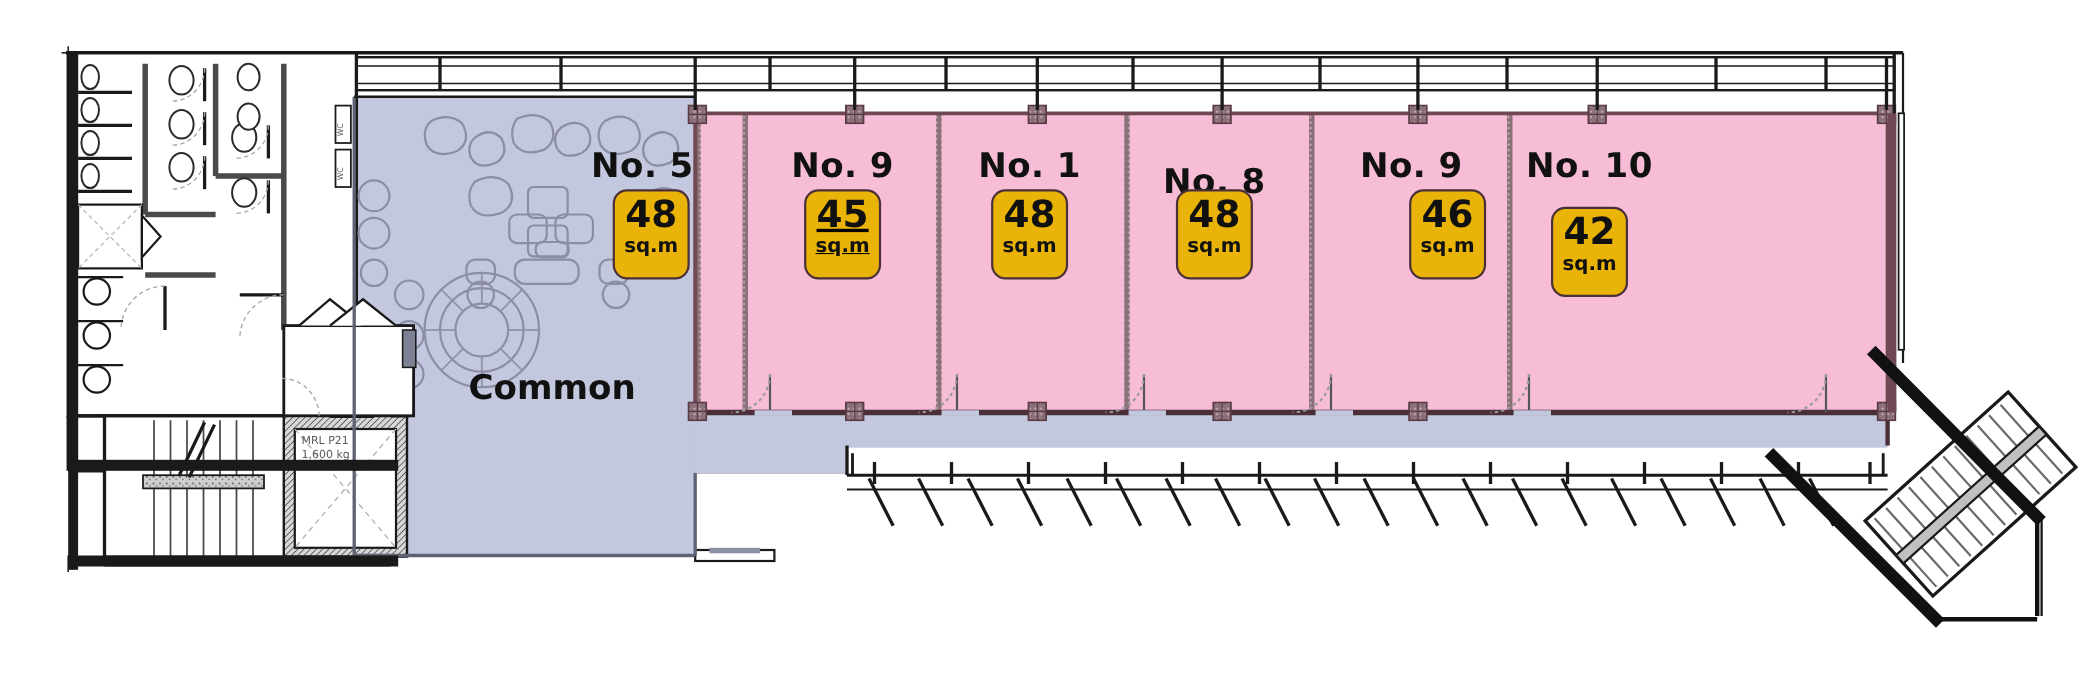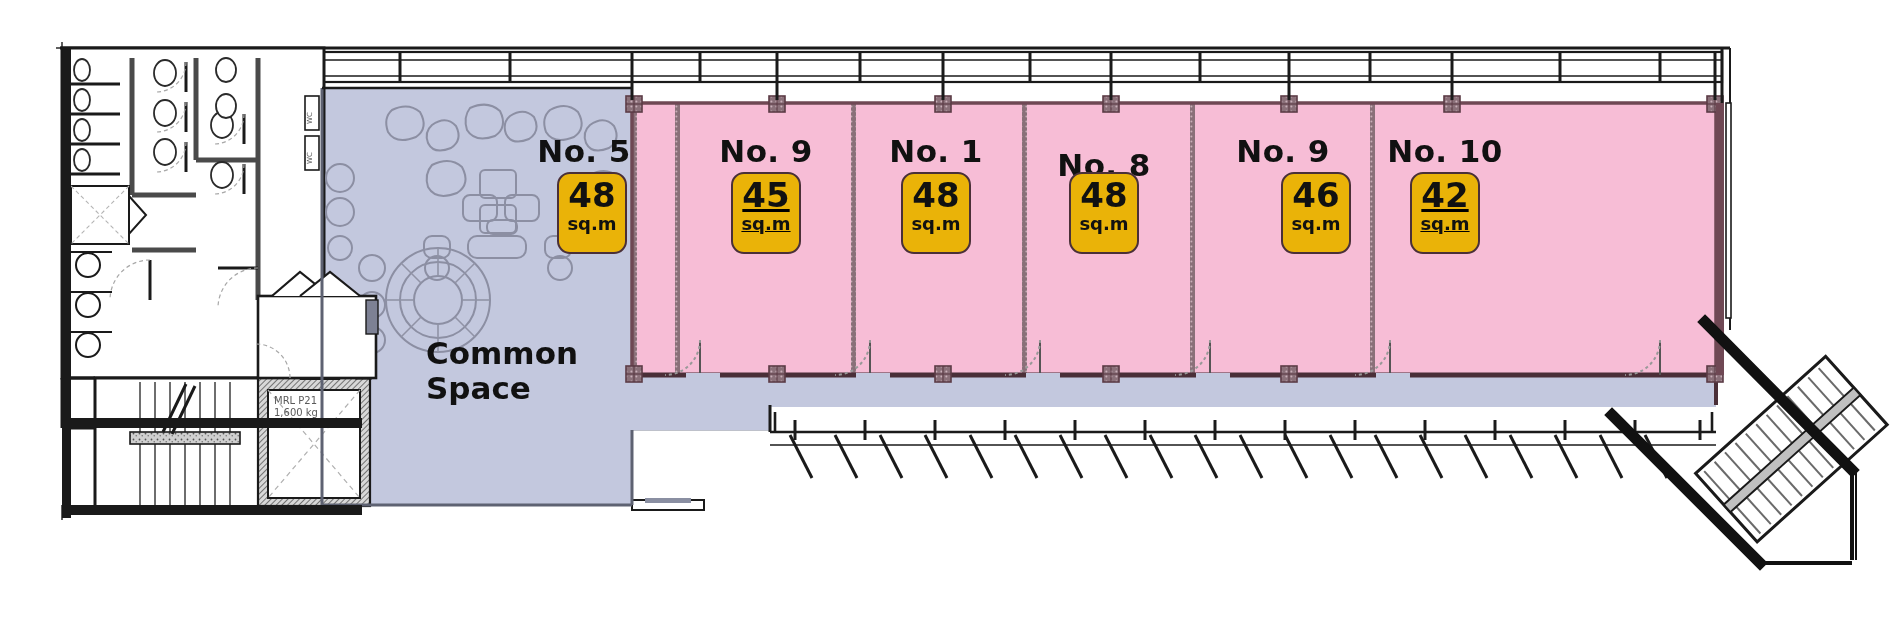--- a/index.html
+++ b/index.html
@@ -14,21 +14,21 @@
   }
   .badge{
     position:absolute;transform:translateX(-50%);
     background:#eab308;border:2.5px solid #4a3038;border-radius:13px;
     width:70px;padding:5px 0 18px 0;text-align:center;
     box-sizing:border-box;
   }
   .badge .num{display:block;font-size:34px;font-weight:bold;color:#111;line-height:.98;}
   .badge .unit{display:block;font-size:18px;font-weight:bold;color:#111;margin-top:1px;}
   .common{
-    position:absolute;text-align:left;font-weight:bold;color:#111;
+    position:absolute;text-align:right;font-weight:bold;color:#111;
     font-size:31px;line-height:1.12;transform:translateX(-50%);white-space:nowrap;
   }
 </style>
 </head>
 <body>
 
 <div id="stage">
 
   <svg id="plan" width="1900" height="625" viewBox="0 0 1900 625" xmlns="http://www.w3.org/2000/svg">
     <defs>
@@ -512,24 +512,23 @@
       <div class="badge" style="left: 1104px; top: 172px;">
         <span class="num">48</span>
         <span class="unit">sq.m</span>
       </div>
       <div class="room-name" style="left: 1283px; top: 133px;">No. 9</div>
       <div class="badge" style="left: 1283px; top: 172px; margin-left: 33px;">
         <span class="num">46</span>
         <span class="unit">sq.m</span>
       </div>
       <div class="room-name" style="left: 1445px; top: 133px; text-align: right;">No. 10</div>
-      <div class="badge" style="left: 1445px; top: 172px; text-decoration: underline;">
+      <div class="badge" style="left: 1445px; top: 188px;">
         <span class="num">42</span>
         <span class="unit">sq.m</span>
       </div>
     </div>
 
   <div class="common" style="left:502px;top:336px;">
     <div>Common</div>
-    <div>Space</div>
   </div>
 
 </div>
 
 </body></html>

